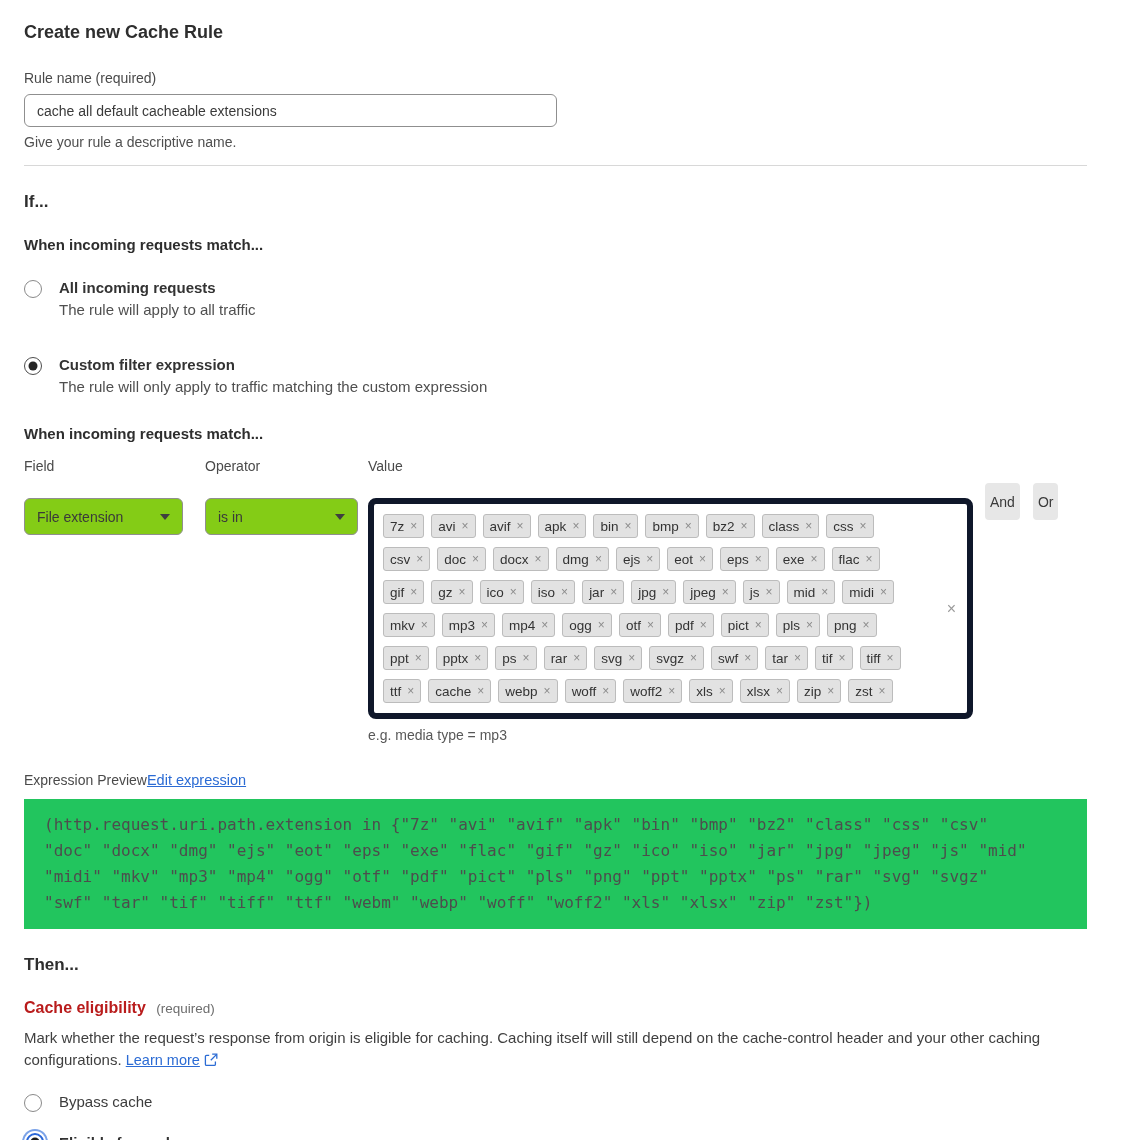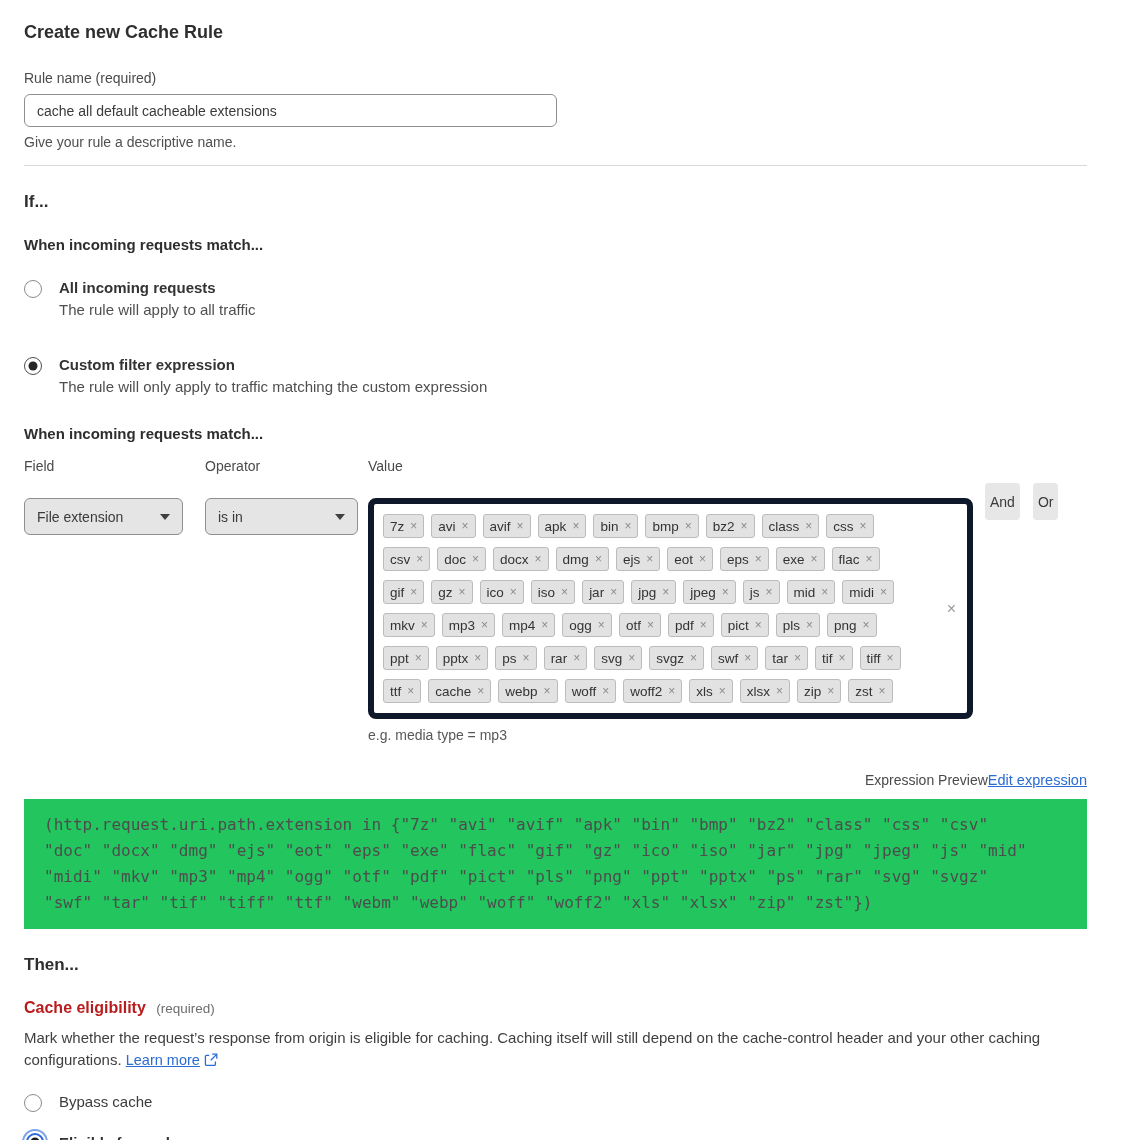--- a/index.html
+++ b/index.html
@@ -54,21 +54,21 @@
   .radio.focus-blue::after { background: #1d1d1d; }
   .radio-texts { margin-left: 17px; }
   .radio-label { font-size: 15px; font-weight: 700; color: #333333; }
   .radio-label.normal { font-weight: 400; color: #3c3c3c; }
   .radio-desc { font-size: 15px; color: #4f4f4f; margin-top: 5px; }
 
   .builder { display: flex; align-items: flex-start; margin-top: 16px; }
   .col-label { font-size: 14px; color: #4a4a4a; margin-bottom: 24px; }
   .select {
     height: 37px; border: 1px solid #8f8f8f; border-radius: 6px;
-    background: #e5e5e5; display: flex; align-items: center;
+    background: #84cc16; display: flex; align-items: center;
     justify-content: space-between; padding: 0 12px;
     font-size: 14px; color: #3a3a3a; cursor: pointer;
   }
   .col-field { width: 159px; margin-right: 22px; }
   .col-operator { width: 153px; margin-right: 10px; }
   .col-value { width: 605px; }
   .chevron {
     width: 0; height: 0;
     border-left: 5px solid transparent; border-right: 5px solid transparent;
     border-top: 6px solid #3f3f3f;
@@ -93,21 +93,21 @@
   .value-hint { font-size: 14px; color: #585858; margin-top: 8px; }
 
   .andor-col { display: flex; gap: 13px; margin-left: 12px; margin-top: 25px; }
   .btn {
     height: 37px; padding: 0 5px; border: none; border-radius: 4px;
     background: #e7e7e7; color: #3a3a3a; font-size: 14px;
     font-family: "Liberation Sans", sans-serif; cursor: pointer;
   }
 
   .preview-head {
-    display: flex; justify-content: flex-end; align-items: baseline;
+    display: flex; justify-content: flex-start; align-items: baseline;
     margin-top: 29px; width: 1063px;
   }
   .preview-label { font-size: 14px; color: #4a4a4a; }
   .link { color: #2b6bd4; text-decoration: underline; font-size: 14.5px; cursor: pointer; }
 
   .code-block {
     width: 1063px; background: #22c55e; margin-top: 11px;
     padding: 13px 48px 13px 20px;
     font-family: "DejaVu Sans Mono", monospace;
     font-size: 16px; line-height: 26px; color: #4d4d4d;

